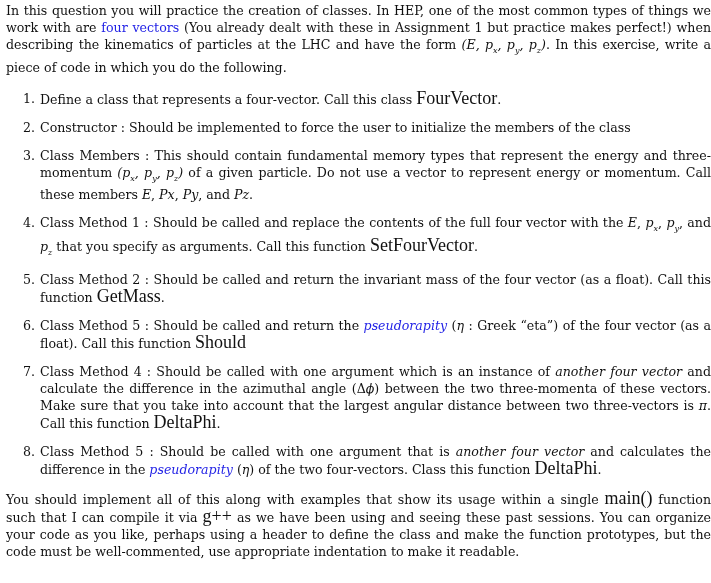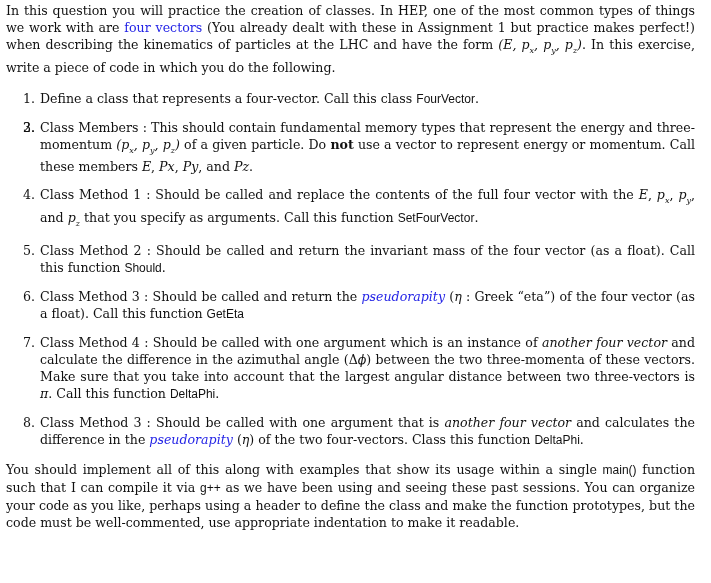--- a/index.html
+++ b/index.html
@@ -1,54 +1,54 @@
 <!DOCTYPE html>
 <html><head>
 <meta charset="utf-8">
 <style>
   html, body { margin: 0; padding: 0; background: #ffffff; }
   body {
     width: 711px; height: 583px; overflow: hidden;
     font-family: "DejaVu Serif", "Liberation Serif", serif;
     font-size: 12.6px; color: #111; line-height: 17px;
   }
-  .doc { position: relative; padding: 2px 16px 0 6px; }
+  .doc { position: relative; padding: 2px 0 0 6px; }
   p { margin: 0; text-align: justify; }
   .intro { margin-bottom: 14px; }
   a.link { color: #2323e6; text-decoration: none; }
   a.link.it { font-style: italic; }
   .math { font-style: italic; }
-  .mono { font-family: Liberation Sans, sans-serif; font-size: 12px; margin-top: 15px; }
-  b { font-weight: bold; }
+  .mono { font-family: Liberation Serif, serif; font-size: 18px; margin-top: 15px; }
+  b { font-weight: normal; }
   i { font-style: italic; }
   ol { list-style: none; margin: 0; padding: 0; }
   li { position: relative; padding-left: 34px; margin-bottom: 11px; text-align: justify; }
   li .num { position: absolute; left: 17px; top: 0; }
   .outro { margin-top: 12px; }
 </style>
 </head>
 <body>
 
 <div class="doc">
 
   <p class="intro"><span>In this question you will practice the creation of classes. In HEP, one of the most common types of things we work with are </span><a class="link">four vectors</a><span> (You already dealt with these in Assignment 1 but practice makes perfect!) when describing the kinematics of particles at the LHC and have the form </span><span class="math">(<i>E</i>, <i>p<sub style="font-size:8px">x</sub></i>, <i>p<sub style="font-size:8px">y</sub></i>, <i>p<sub style="font-size:8px">z</sub></i>)</span><span>. In this exercise, write a piece of code in which you do the following.</span></p>
 
   <ol>
     <li><span class="num">1.</span><span>Define a class that represents a four-vector. Call this class </span><span class="mono">FourVector</span><span>.</span></li>
 
-    <li><span class="num">2.</span></li>
+    <li><span class="num">2.</span><span>Constructor : Should be implemented to force the user to initialize the members of the class</span></li>
 
     <li><span class="num">3.</span><span>Class Members : This should contain fundamental memory types that represent the energy and three-momentum </span><span class="math">(<i>p<sub style="font-size:8px">x</sub></i>, <i>p<sub style="font-size:8px">y</sub></i>, <i>p<sub style="font-size:8px">z</sub></i>)</span><span> of a given particle. Do </span><b>not</b><span> use a vector to represent energy or momentum. Call these members </span><i>E</i><span>, </span><i>Px</i><span>, </span><i>Py</i><span>, and </span><i>Pz</i><span>.</span></li>
 
     <li><span class="num">4.</span><span>Class Method 1 : Should be called and replace the contents of the full four vector with the </span><i>E</i>, <i>p<sub style="font-size:8px">x</sub></i>, <i>p<sub style="font-size:8px">y</sub></i>, and <i>p<sub style="font-size:8px">z</sub></i><span> that you specify as arguments. Call this function </span><span class="mono">SetFourVector</span><span>.</span></li>
 
-    <li><span class="num">5.</span><span>Class Method 2 : Should be called and return the invariant mass of the four vector (as a float). Call this function </span><span class="mono">Should</span><span>.</span></li>
+    <li><span class="num">5.</span><span>Class Method 2 : Should be called and return the invariant mass of the four vector (as a float). Call this function </span><span class="mono">GetMass</span><span>.</span></li>
 
-    <li><span class="num">6.</span><span>Class Method 3 : Should be called and return the </span><a class="link it">pseudorapity</a><span> (</span><i>η</i><span> : Greek “eta”) of the four vector (as a float). Call this function </span><span class="mono">GetEta</span></li>
+    <li><span class="num">6.</span><span>Class Method 5 : Should be called and return the </span><a class="link it">pseudorapity</a><span> (</span><i>η</i><span> : Greek “eta”) of the four vector (as a float). Call this function </span><span class="mono">Should</span></li>
 
     <li><span class="num">7.</span><span>Class Method 4 : Should be called with one argument which is an instance of </span><i>another four vector</i><span> and calculate the difference in the azimuthal angle (Δ</span><i>ϕ</i><span>) between the two three-momenta of these vectors. Make sure that you take into account that the largest angular distance between two three-vectors is </span><i>π</i><span>. Call this function </span><span class="mono">DeltaPhi</span><span>.</span></li>
 
-    <li><span class="num">8.</span><span>Class Method 3 : Should be called with one argument that is </span><i>another four vector</i><span> and calculates the difference in the </span><a class="link it">pseudorapity</a><span> (</span><i>η</i><span>) of the two four-vectors. Class this function </span><span class="mono">DeltaPhi</span><span>.</span></li>
+    <li><span class="num">8.</span><span>Class Method 5 : Should be called with one argument that is </span><i>another four vector</i><span> and calculates the difference in the </span><a class="link it">pseudorapity</a><span> (</span><i>η</i><span>) of the two four-vectors. Class this function </span><span class="mono">DeltaPhi</span><span>.</span></li>
   </ol>
 
   <p class="outro"><span>You should implement all of this along with examples that show its usage within a single </span><span class="mono">main()</span><span> function such that I can compile it via </span><span class="mono">g++</span><span> as we have been using and seeing these past sessions. You can organize your code as you like, perhaps using a header to define the class and make the function prototypes, but the code must be well-commented, use appropriate indentation to make it readable.</span></p>
 
 </div>
 
 </body></html>

